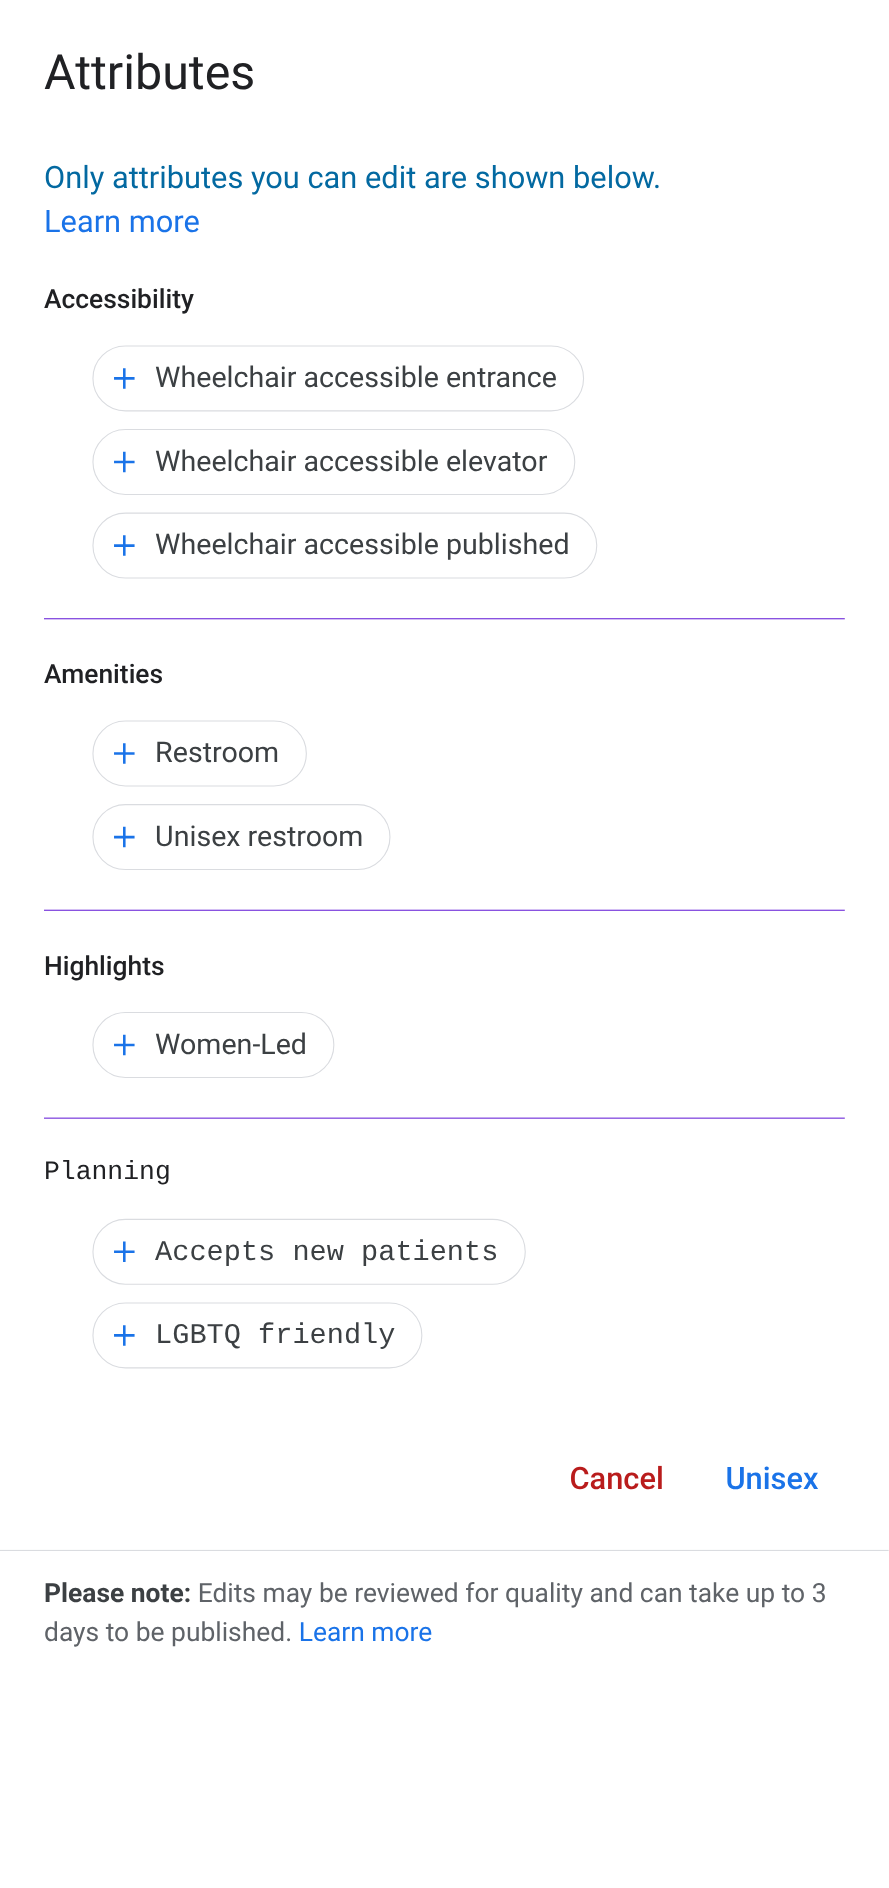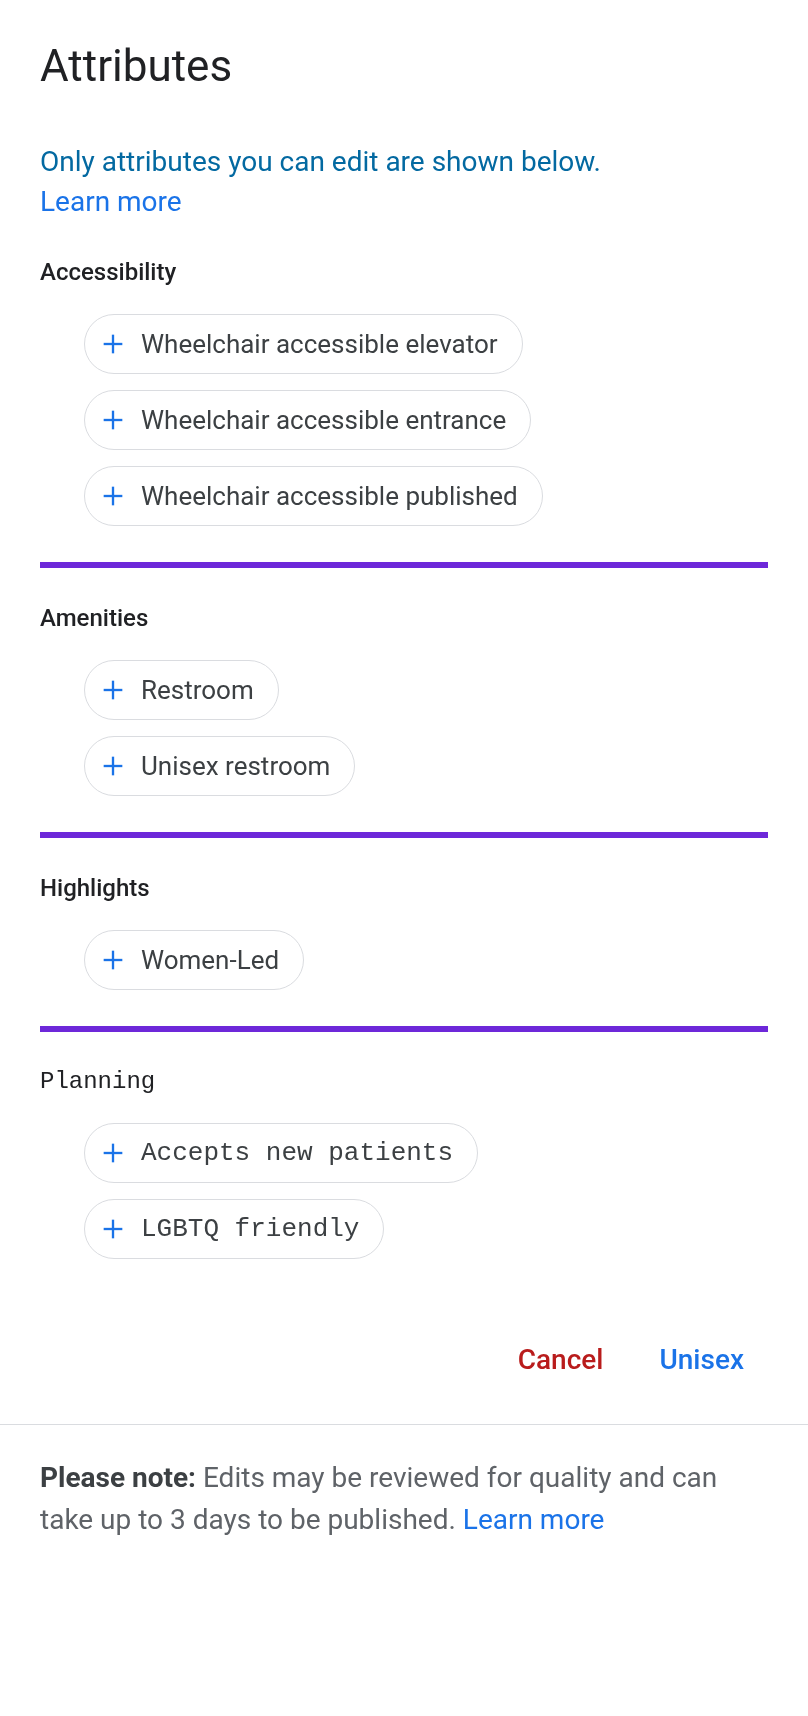--- a/index.html
+++ b/index.html
@@ -33,21 +33,21 @@
       font-size: 28px;
       color: #1a73e8;
       text-decoration: none;
       display: inline-block;
       margin-bottom: 40px;
     }
     .section {
       padding-bottom: 36px;
     }
     .section:not(:last-child) {
-      border-bottom: 6px solid #6d28d9;
+      border-bottom: 1px solid #6d28d9;
       margin-bottom: 36px;
     }
     .section-title {
       font-size: 24px;
       font-weight: 500;
       color: #202124;
       margin-bottom: 28px;
     }
     .chips-container {
       padding-left: 44px;
@@ -93,22 +93,22 @@
       padding: 8px 4px;
     }
     .btn-cancel {
       color: #b91c1c;
     }
     .btn-apply {
       color: #1a73e8;
     }
     .footer-note {
       border-top: 1px solid #dadce0;
-      padding: 32px 40px;
-      font-size: 28px;
+      padding: 20px 40px;
+      font-size: 24px;
       color: #5f6368;
       line-height: 1.5;
     }
     .footer-note-bold {
       font-weight: 700;
       color: #3c4043;
     }
     .footer-learn-more {
       color: #1a73e8;
       text-decoration: none;
@@ -124,28 +124,28 @@
   <a href="#" class="learn-more-link">Learn more</a>
 
   <div class="section">
     <div class="section-title">Accessibility</div>
     <div class="chips-container">
       <button class="chip">
         <svg class="chip-icon" viewBox="0 0 24 24" fill="none" stroke="#1a73e8" stroke-width="2">
             <line x1="12" y1="4" x2="12" y2="20"></line>
             <line x1="4" y1="12" x2="20" y2="12"></line>
           </svg>
+        <span class="chip-label">Wheelchair accessible entrance</span>
+      </button>
+      <button class="chip">
+        <svg class="chip-icon" viewBox="0 0 24 24" fill="none" stroke="#1a73e8" stroke-width="2">
+            <line x1="12" y1="4" x2="12" y2="20"></line>
+            <line x1="4" y1="12" x2="20" y2="12"></line>
+          </svg>
         <span class="chip-label">Wheelchair accessible elevator</span>
-      </button>
-      <button class="chip">
-        <svg class="chip-icon" viewBox="0 0 24 24" fill="none" stroke="#1a73e8" stroke-width="2">
-            <line x1="12" y1="4" x2="12" y2="20"></line>
-            <line x1="4" y1="12" x2="20" y2="12"></line>
-          </svg>
-        <span class="chip-label">Wheelchair accessible entrance</span>
       </button>
       <button class="chip">
         <svg class="chip-icon" viewBox="0 0 24 24" fill="none" stroke="#1a73e8" stroke-width="2">
             <line x1="12" y1="4" x2="12" y2="20"></line>
             <line x1="4" y1="12" x2="20" y2="12"></line>
           </svg>
         <span class="chip-label">Wheelchair accessible published</span>
       </button>
     </div>
   </div>

